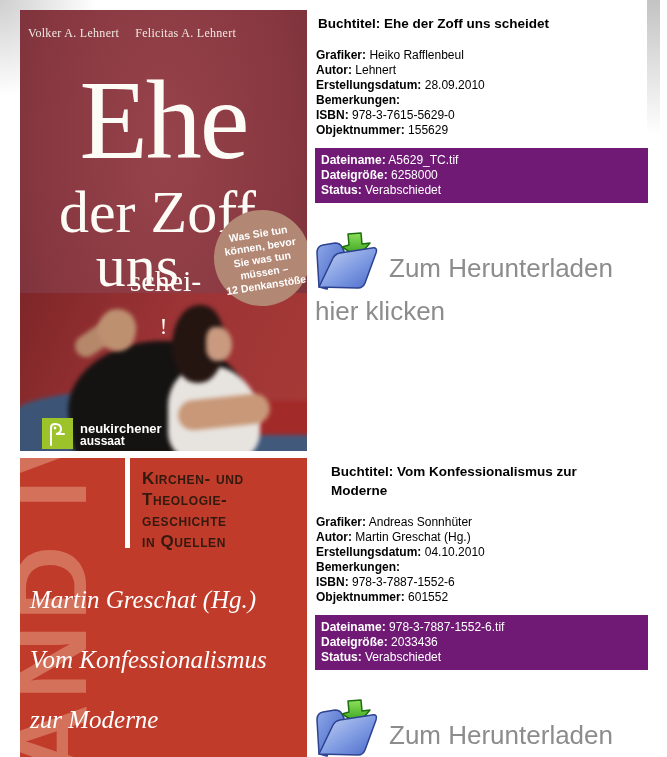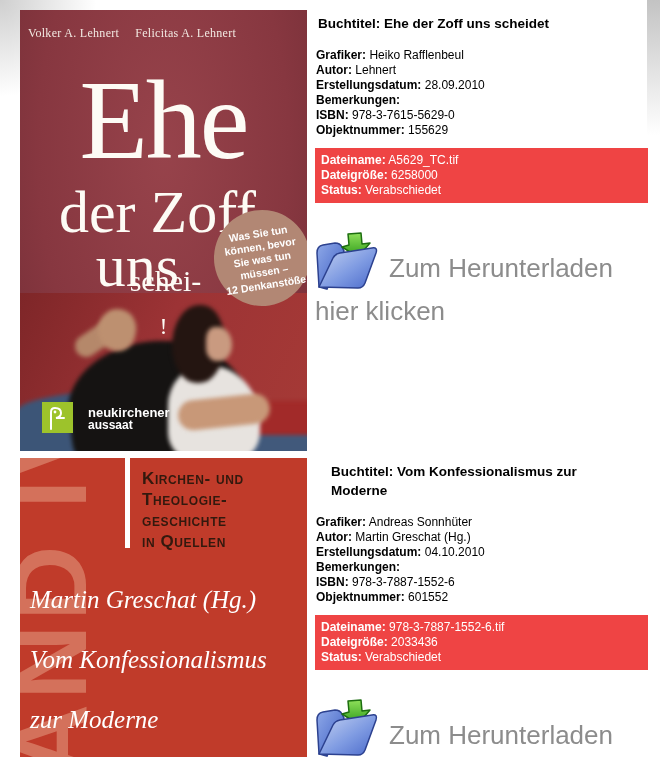--- a/index.html
+++ b/index.html
@@ -44,21 +44,21 @@
   .man-arm{left:52px;top:32px;width:58px;height:22px;background:#b5886a;border-radius:12px;transform:rotate(-34deg);}
   .man-head{left:78px;top:16px;width:38px;height:42px;background:#bd9070;border-radius:50% 50% 46% 54%;transform:rotate(12deg);}
   .man-body{left:48px;top:48px;width:178px;height:130px;background:#151312;border-radius:48% 52% 20% 30%;transform:rotate(-8deg);}
   .man-jeans{left:-12px;top:100px;width:128px;height:70px;background:#3c5577;border-radius:30% 60% 20% 20%;transform:rotate(-12deg);}
   .wom-hair{left:152px;top:12px;width:52px;height:78px;background:#241511;border-radius:55% 45% 50% 50%;}
   .wom-face{left:186px;top:34px;width:26px;height:34px;background:#c99a80;border-radius:40% 60% 55% 45%;}
   .wom-body{left:148px;top:72px;width:92px;height:96px;background:#e7e3df;border-radius:42% 58% 30% 30%;}
   .wom-arms{left:158px;top:104px;width:92px;height:30px;background:#c89878;border-radius:16px;transform:rotate(-6deg);}
   .bedspread{left:222px;top:108px;width:80px;height:60px;background:#a22a29;border-radius:20% 0 0 0;}
   .wom-jeans{left:196px;top:142px;width:100px;height:26px;background:#41597b;border-radius:12px 0 0 0;}
-  .c1-logo{position:absolute;left:22px;top:392px;z-index:7;display:flex;align-items:flex-start;gap:8px;}
+  .c1-logo{position:absolute;left:22px;top:408px;z-index:7;display:flex;align-items:flex-start;}
   .logo-sq{width:31px;height:31px;background:#9dc32b;position:relative;flex:0 0 auto;}
   .logo-sq svg{position:absolute;left:5px;top:4px;}
   .logo-text{margin-left:7px;color:#fff;font-weight:bold;line-height:13px;padding-top:4px;}
   .logo-text .l1{font-size:13px;}
   .logo-text .l2{font-size:12px;}
 
   
   .cover2{
     position:absolute;left:20px;top:458px;width:287px;height:299px;overflow:hidden;
     background:#c03b2a;
@@ -80,21 +80,21 @@
 
   
   .entry{position:absolute;left:315px;width:333px;color:#000;}
   .entry.e1{top:14px;}
   .entry.e2{top:462px;}
   .title{font-size:13.5px;font-weight:bold;line-height:19px;margin:0 0 15px 3px;}
   .e2 .title{width:285px;margin-left:16px;}
   .meta{margin-left:1px;}
   .meta-line{font-size:12px;line-height:15px;}
   .meta-line b{font-weight:bold;}
-  .filebox{margin-top:10px;background:#ef4444;color:#fff;padding:5px 6px;}
+  .filebox{margin-top:10px;background:#701a75;color:#fff;padding:5px 6px;}
   .filebox .meta-line{font-size:12px;line-height:15px;}
   .download{display:block;margin-top:28px;width:300px;font-size:26px;line-height:37px;
     color:#8c8c8c;text-decoration:none;cursor:pointer;}
   .dl-icon{display:inline-block;width:66px;height:62px;vertical-align:-16px;margin-right:8px;}
 </style>
 </head>
 <body>
 
 <div class="corner-tl"></div>
 <div class="edge-tr"></div>

